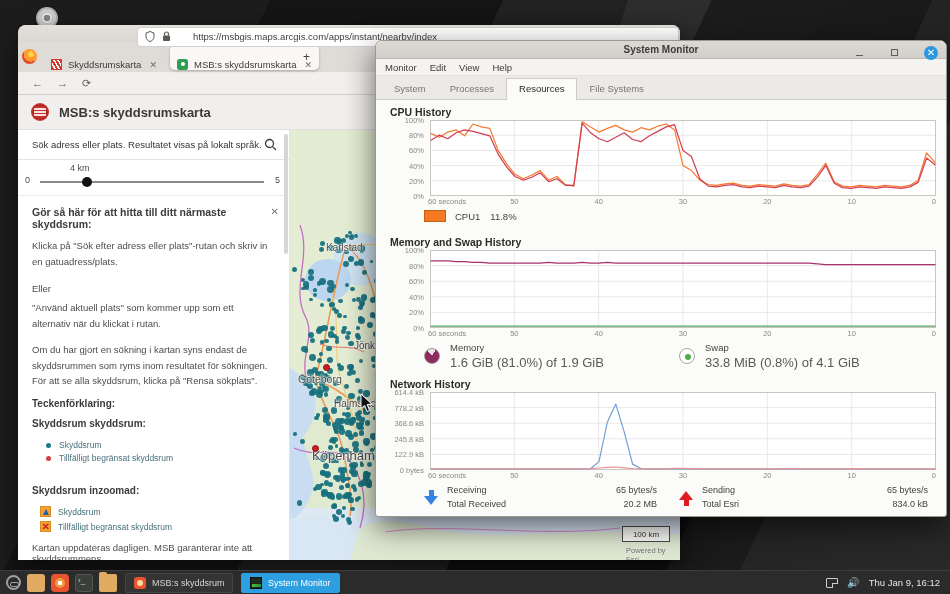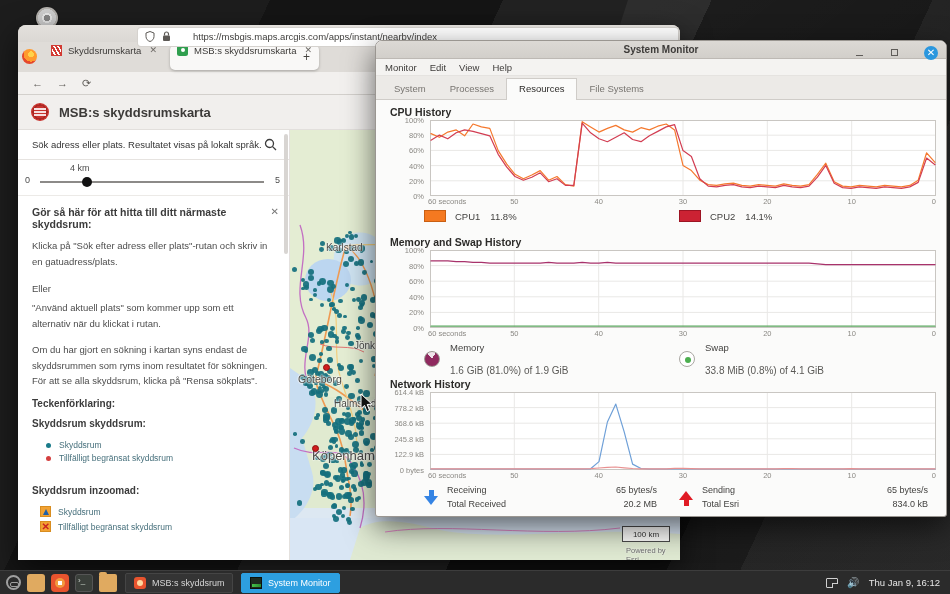--- a/index.html
+++ b/index.html
@@ -28,21 +28,21 @@
   .ctl.close-blue::before{content:"✕";}
 
   
   #ff{left:18px;top:25px;width:662px;height:535px;border-radius:8px 8px 0 0;background:#dfdcd8;}
   #ff-titlebar{height:17px;border-radius:8px 8px 0 0;background:linear-gradient(#e3e0dc,#dbd8d4);position:relative;}
   #ff-title{width:100%;text-align:center;font-size:9.5px;color:#4f4c49;line-height:17px;}
   #ff-controls{position:absolute;right:10px;top:1.5px;}
   #ff-tabbar{height:30px;position:relative;}
   .ff-logo{left:4px;top:7px;width:15px;height:15px;border-radius:50%;
      background:radial-gradient(circle at 60% 35%,#ffd24a 0 22%,#ff9a2e 22% 55%,#e5482c 55% 80%,#b5306b 80%);}
-  .tab{position:absolute;top:3px;height:25px;display:flex;align-items:flex-start;padding:0 7px;font-size:9.5px;color:#3c3a38;}
+  .tab{position:absolute;top:3px;height:25px;display:flex;align-items:flex-end;padding:0 7px;font-size:9.5px;color:#3c3a38;}
   .tab .fav{width:11px;height:11px;margin-right:6px;flex:none;}
   .tab .tclose{margin-left:8px;color:#6d6a66;font-size:9px;}
   .tab.active{background:#f9f8f7;border-radius:5px;box-shadow:0 1px 3px rgba(0,0,0,.25);}
   .fav.msb-red{background:repeating-linear-gradient(60deg,#d23a32 0 2px,#fff 2px 3.5px);border:1px solid #d23a32;}
   .fav.nearby-green{background:#2f9e4e;border-radius:2.5px;position:relative;}
   .fav.nearby-green::before{content:"";position:absolute;left:3.5px;top:2.5px;width:4px;height:4px;border-radius:50%;background:#fff;}
   .newtab{position:absolute;top:8px;font-size:12px;color:#454340;}
   #ff-navbar{height:23px;background:#f2f0ee;border-bottom:1px solid #d3d0cc;display:flex;align-items:center;}
   .navico{color:#5c5955;font-size:11px;margin-left:14px;}
   #urlbar{position:absolute;left:120px;top:2.5px;width:540px;height:18px;background:#fff;border-radius:3px;box-shadow:0 0 0 1px #d5d2ce;display:flex;align-items:center;font-size:9.5px;color:#3f3e3c;}
@@ -122,21 +122,21 @@
   .legend-row{position:absolute;left:48px;width:510px;display:flex;}
   .legend-row .half{width:50%;display:flex;align-items:center;}
   .swatch{width:22px;height:12px;margin-right:9px;flex:none;}
   .leg-text{font-size:9.5px;color:#434240;}
   .leg-gap{display:inline-block;width:10px;}
   .pie{width:16px;height:16px;border-radius:50%;margin-right:10px;flex:none;
     background:conic-gradient(from 30deg,#8f2a5f 0 292deg,#efe4ea 292deg 360deg);border:1px solid #9a9691;}
   .swapcirc{width:16px;height:16px;border-radius:50%;border:1px solid #aaa7a2;background:#fff;position:relative;margin-right:10px;flex:none;}
   .swapcirc::before{content:"";position:absolute;left:4.5px;top:4.5px;width:6px;height:6px;border-radius:50%;background:#4cae4f;}
   .mem-name{font-size:9.5px;color:#434240;}
-  .mem-detail{font-size:10px;color:#5a5956;margin-top:12px;}
+  .mem-detail{font-size:13px;color:#5a5956;margin-top:2px;}
   .net-arrow{width:15px;height:16px;margin-right:8px;flex:none;position:relative;}
   .net-arrow.down::before{content:"";position:absolute;left:4.5px;top:0;width:5px;height:7px;background:#3584e4;}
   .net-arrow.down::after{content:"";position:absolute;left:0;top:6px;border-left:7.5px solid transparent;border-right:7.5px solid transparent;border-top:9px solid #3584e4;}
   .net-arrow.up::before{content:"";position:absolute;left:4.5px;bottom:0;width:5px;height:7px;background:#e01b24;}
   .net-arrow.up::after{content:"";position:absolute;left:0;bottom:6px;border-left:7.5px solid transparent;border-right:7.5px solid transparent;border-bottom:9px solid #e01b24;}
   .net-text{flex:1;}
   .net-line{display:flex;justify-content:space-between;font-size:9px;color:#434240;line-height:1.55;}
 
   
   #taskbar{left:0;bottom:0;width:950px;height:24px;background:#2b2b2b;border-top:1px solid #3d3d3d;display:flex;align-items:center;z-index:50;}
@@ -252,20 +252,21 @@
         </div>
         <div id="zoomin-h">Skyddsrum inzoomad:</div>
         <div class="sqitem" id="zi1">
           <span class="sq tri"></span>
           <span>Skyddsrum</span>
         </div>
         <div class="sqitem" id="zi2">
           <span class="sq cross"></span>
           <span>Tillfälligt begränsat skyddsrum</span>
         </div>
+        <div id="panel-footer">Kartan uppdateras dagligen. MSB garanterar inte att skyddsrummens</div>
         <div id="panel-sb"></div>
       </div>
 
       <div id="map">
         <svg class="art" width="390" height="430" viewBox="0 0 390 430">
           <path d="M0,238 L20,252 C30,268 26,292 12,308 L22,342 C28,362 14,382 0,392 Z" fill="#c8ddf1"></path>
           <rect x="0" y="388" width="390" height="42" fill="#d9e6f4"></rect>
           <path d="M60,430 L70,398 C90,386 120,392 150,400 C210,412 300,396 390,404 L390,430 Z" fill="#dfe9d2"></path>
           <ellipse cx="38" cy="150" rx="23" ry="21" fill="#bcd6f0"></ellipse>
           <ellipse cx="93" cy="207" rx="7" ry="30" fill="#bcd6f0"></ellipse>
@@ -664,26 +665,20 @@
             <div class="xtick" style="left: 506px; transform: translateX(-100%);">0</div>
           </div>
       </div>
       <div class="legend-row" style="top:110px;">
         <div class="half">
           <span class="swatch" style="background:#f57920;border:1px solid #c95f12;"></span>
           <span class="leg-text">CPU1</span>
           <span class="leg-gap"></span>
           <span class="leg-text">11.8%</span>
         </div>
-        <div class="half">
-          <span class="swatch" style="background:#cc2233;border:1px solid #9c1423;"></span>
-          <span class="leg-text">CPU2</span>
-          <span class="leg-gap"></span>
-          <span class="leg-text">14.1%</span>
-        </div>
       </div>
       <div class="sec-title" style="top:136px;">Memory and Swap History</div>
       <div class="chart" id="chart-mem" style="top:150px;">
         <div class="yticks">
             <div class="ytick" style="top: -4px;">100%</div>
             <div class="ytick" style="top: 11.6px;">80%</div>
             <div class="ytick" style="top: 27.2px;">60%</div>
             <div class="ytick" style="top: 42.8px;">40%</div>
             <div class="ytick" style="top: 58.4px;">20%</div>
             <div class="ytick" style="top: 74px;">0%</div>

